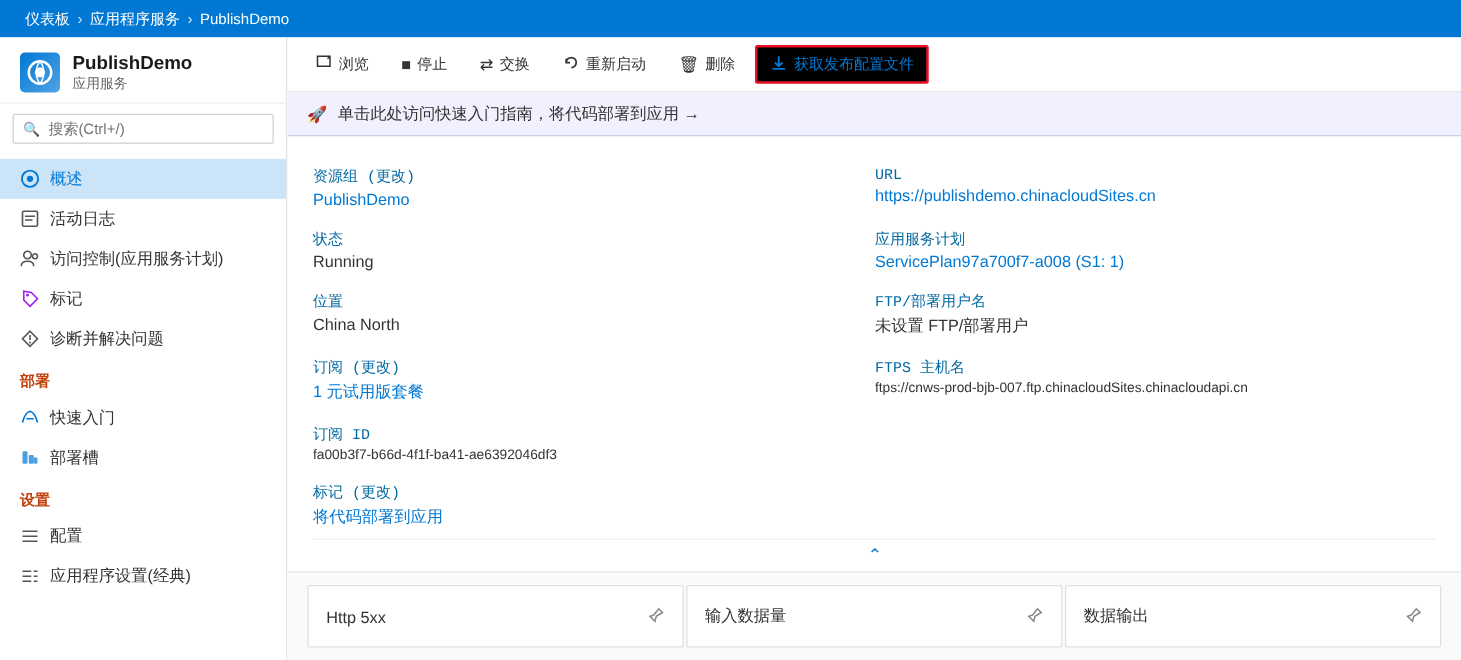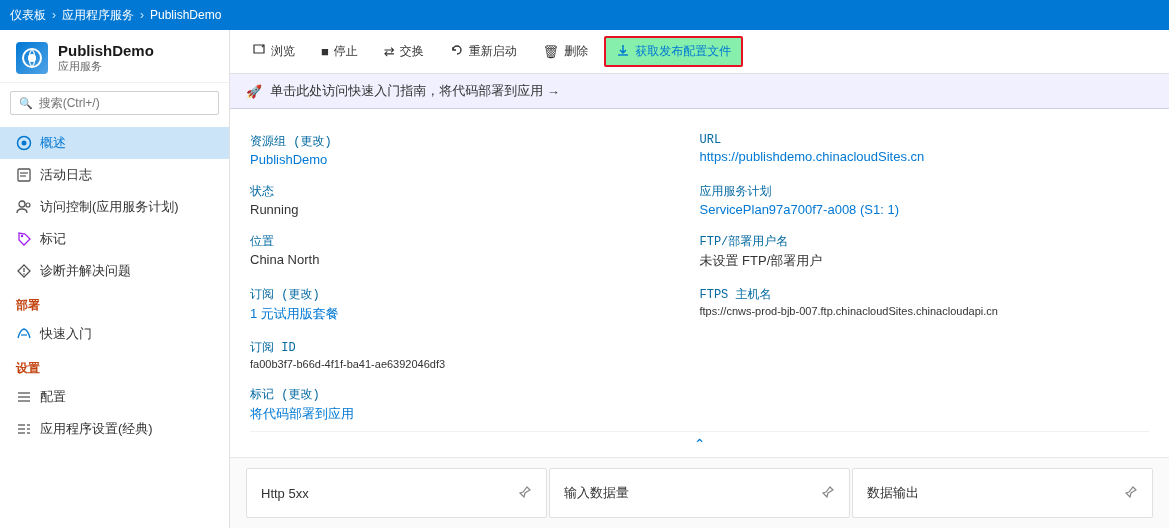--- a/index.html
+++ b/index.html
@@ -4,21 +4,21 @@
   <style>
     * { box-sizing: border-box; margin: 0; padding: 0; }
     body { font-family: 'Segoe UI', sans-serif; font-size: 13px; color: #333; background: #f3f3f3; overflow: hidden; }
 
     
     .top-bar {
       height: 30px;
       background: #0078d4;
       display: flex;
       align-items: center;
-      padding: 0 10px;
+      padding: 0 20px;
       color: white;
       font-size: 12px;
     }
     .top-bar .breadcrumb {
       display: flex;
       align-items: center;
       gap: 6px;
     }
     .top-bar .breadcrumb a {
       color: white;
@@ -132,21 +132,21 @@
       cursor: pointer;
       border: none;
       background: transparent;
       font-size: 12px;
       color: #333;
       gap: 5px;
       border-radius: 2px;
     }
     .toolbar-btn.highlighted {
       border: 2px solid #e81123;
-      background: #86efac;
+      background: #000000;
       color: #0078d4;
       font-weight: 500;
     }
     .toolbar-btn .btn-icon { font-size: 13px; }
 
     
     .banner {
       background: #f0f0ff;
       border-bottom: 1px solid #d0d0e8;
       padding: 8px 16px;
@@ -297,20 +297,30 @@
       <div class="nav-section-label">部署</div>
       <div class="nav-item">
         <div class="nav-icon">
           <svg width="16" height="16" viewBox="0 0 16 16" fill="none">
             <path d="M2 12 Q4 4 8 3 Q12 4 14 12" stroke="#0078d4" stroke-width="1.3" fill="none"></path>
             <line x1="5" y1="9" x2="11" y2="9" stroke="#0078d4" stroke-width="1.2"></line>
           </svg>
         </div>
         <span>快速入门</span>
       </div>
+      <div class="nav-item">
+        <div class="nav-icon">
+          <svg width="16" height="16" viewBox="0 0 16 16" fill="none">
+            <rect x="2" y="3" width="4" height="10" rx="1" fill="#0078d4" opacity="0.7"></rect>
+            <rect x="7" y="6" width="4" height="7" rx="1" fill="#0078d4" opacity="0.7"></rect>
+            <rect x="11" y="8" width="3" height="5" rx="1" fill="#0078d4" opacity="0.7"></rect>
+          </svg>
+        </div>
+        <span>部署槽</span>
+      </div>
 
       <div class="nav-section-label">设置</div>
       <div class="nav-item">
         <div class="nav-icon">
           <svg width="16" height="16" viewBox="0 0 16 16" fill="none">
             <line x1="2" y1="4" x2="14" y2="4" stroke="#555" stroke-width="1.3"></line>
             <line x1="2" y1="8" x2="14" y2="8" stroke="#555" stroke-width="1.3"></line>
             <line x1="2" y1="12" x2="14" y2="12" stroke="#555" stroke-width="1.3"></line>
           </svg>
         </div>

